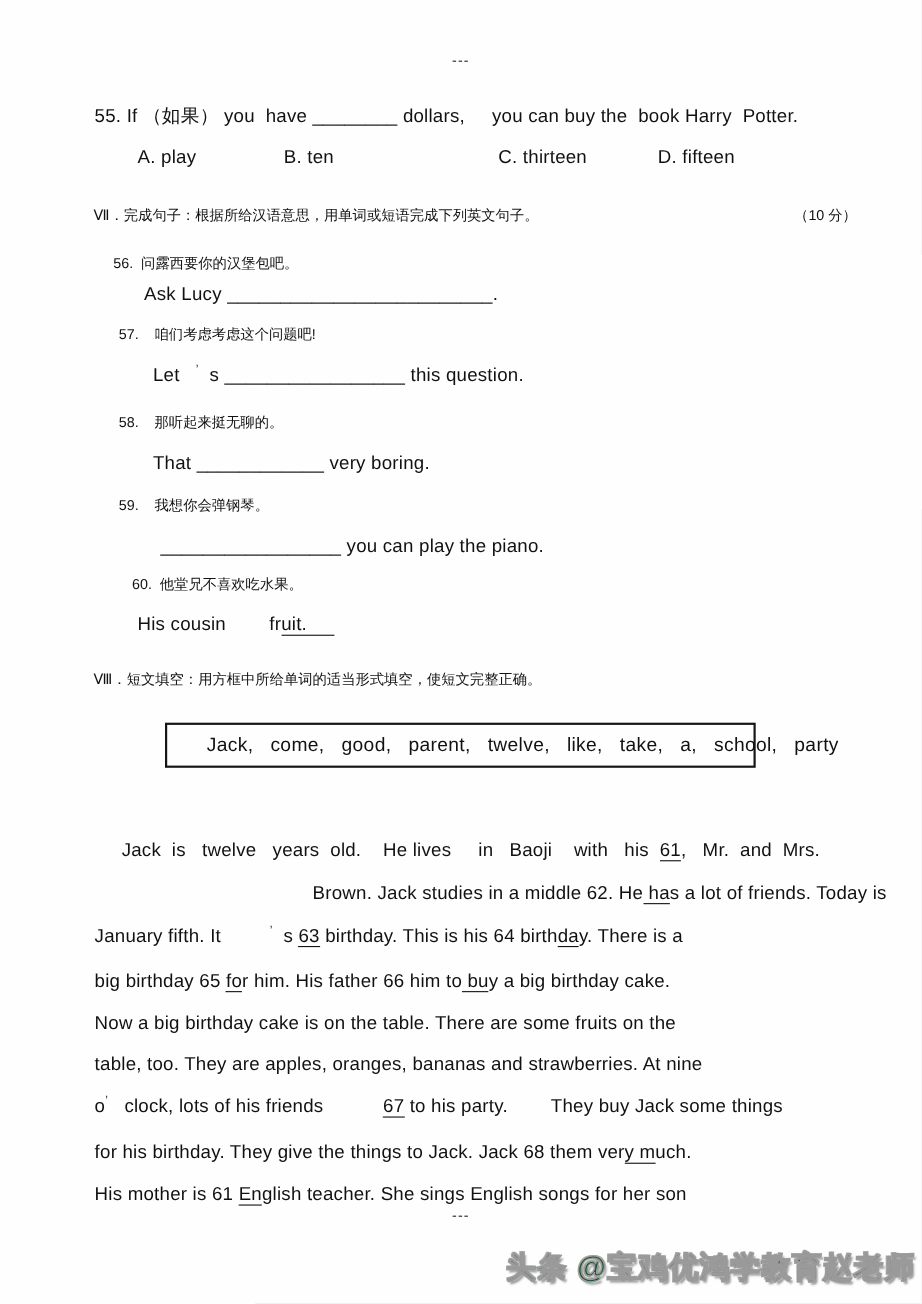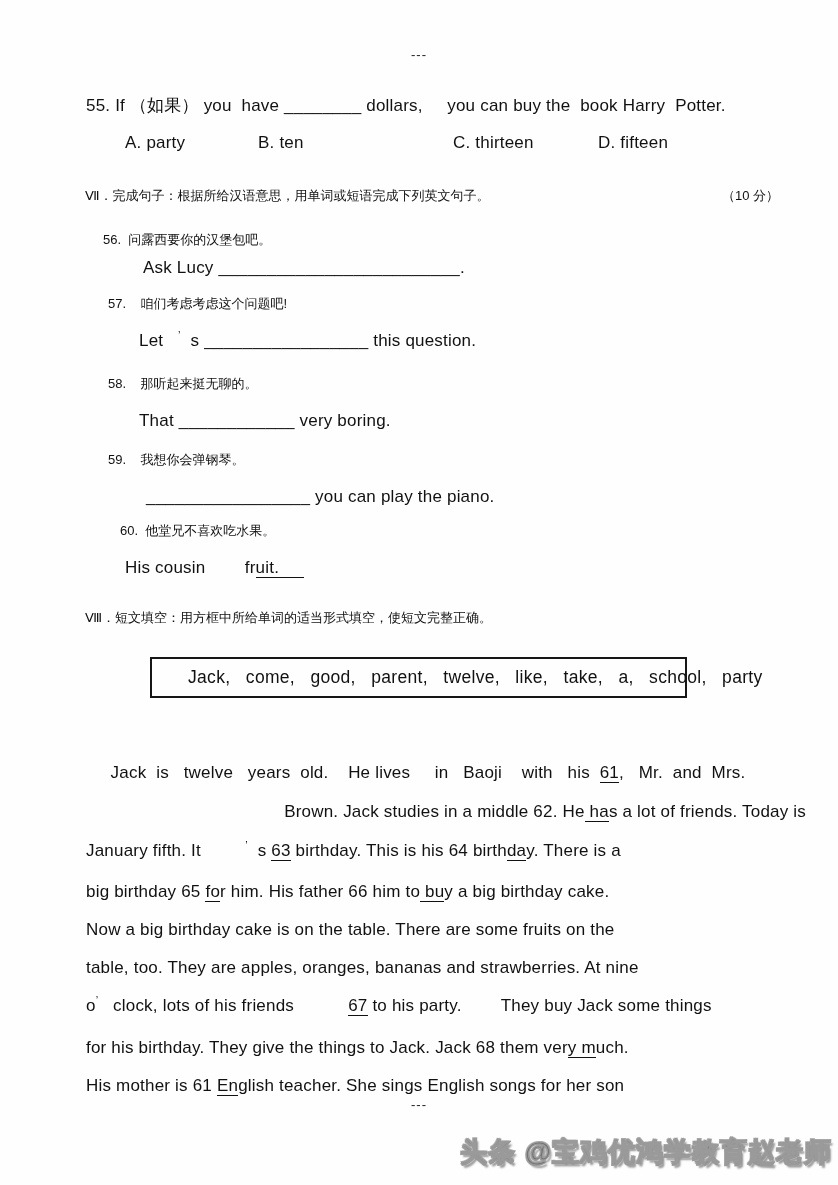--- a/index.html
+++ b/index.html
@@ -19,57 +19,57 @@
   .sep{left:0;width:100%;text-align:center;font-size:13px;color:#222;letter-spacing:1px;}
   .sep-top{top:47px;}
   .sep-bottom{top:1097px;}
   .q55{top:95px;left:86px;}
   .opts{top:133px;left:0;width:100%;height:22px;}
   .opt{position:absolute;top:0;white-space:pre;font-size:17px;letter-spacing:.2px;}
   .opt-a{left:125px;} .opt-b{left:258px;} .opt-c{left:453px;} .opt-d{left:598px;}
   .h7{top:184px;left:85px;width:694px;display:flex;justify-content:space-between;}
   .h8{top:606px;left:85px;}
   .sub8{top:644px;left:103px;font-size:17.5px;}
-  .zh56{top:228px;left:103px;} .en56{top:257px;left:143px;}
+  .zh56{top:228px;left:103px;} .en56{top:257px;left:131px;}
   .zh57{top:292px;left:108px;} .en57{top:330px;left:139px;}
   .zh58{top:372px;left:108px;} .en58{top:410px;left:139px;}
   .zh59{top:448px;left:108px;} .en59{top:486px;left:146px;}
   .zh60{top:519px;left:120px;text-align:right;} .en60{top:557px;left:125px;}
   .wordbox{
     position:absolute;top:657px;left:150px;width:533px;height:37px;
     border:2px solid #161616;
   }
   .wordbox-text{
     position:absolute;top:0;left:36px;line-height:37px;
     white-space:pre;font-size:17.5px;letter-spacing:.3px;
   }
   .passage-line{left:86px;width:720px;}
   .pl0{top:762px;} .pl1{top:801px;text-align:right;} .pl2{top:840px;} .pl3{top:881px;}
   .pl4{top:919px;} .pl5{top:957px;} .pl6{top:995px;} .pl7{top:1037px;}
   .pl8{top:1075px;}
   .watermark{
     top:1134px;right:6px;
     font-size:27px;font-weight:bold;
-    color:#737373;
+    color:#14532d;
     -webkit-text-stroke:1px #9a9a9a;
     text-shadow:2px 3px 2px #949494, -1px -1px 0 #b5b5b5, 1px -1px 0 #b0b0b0, -1px 1px 0 #a8a8a8;
     letter-spacing:1px;
   }
 </style>
 </head>
 <body>
 
 <div class="page">
 
   <div class="abs sep sep-top">---</div>
 
   <div class="abs en q55">55. If （如果） you  have ________ dollars,     you can buy the  book Harry  Potter.</div>
 
   <div class="abs opts">
-    <span class="opt opt-a">A. party</span>
+    <span class="opt opt-a">A. play</span>
     <span class="opt opt-b">B. ten</span>
     <span class="opt opt-c">C. thirteen</span>
     <span class="opt opt-d">D. fifteen</span>
   </div>
 
   <div class="abs zh h7">
     <span>Ⅶ．完成句子：根据所给汉语意思，用单词或短语完成下列英文句子。</span>
     <span>（10 分）</span>
   </div>
 

